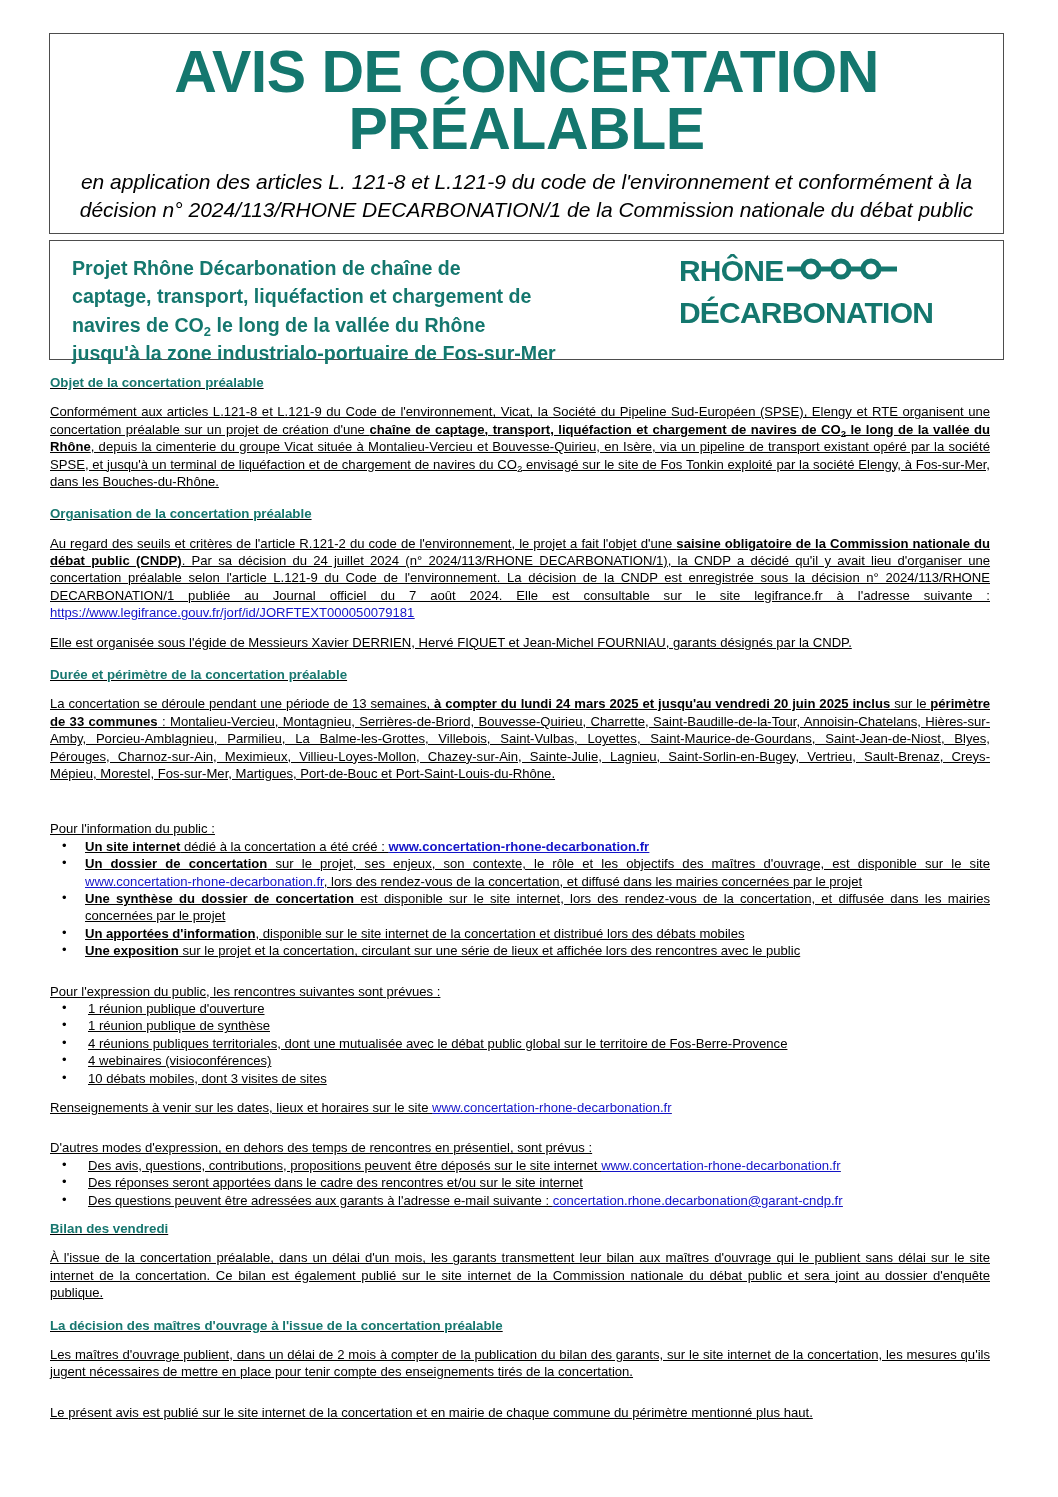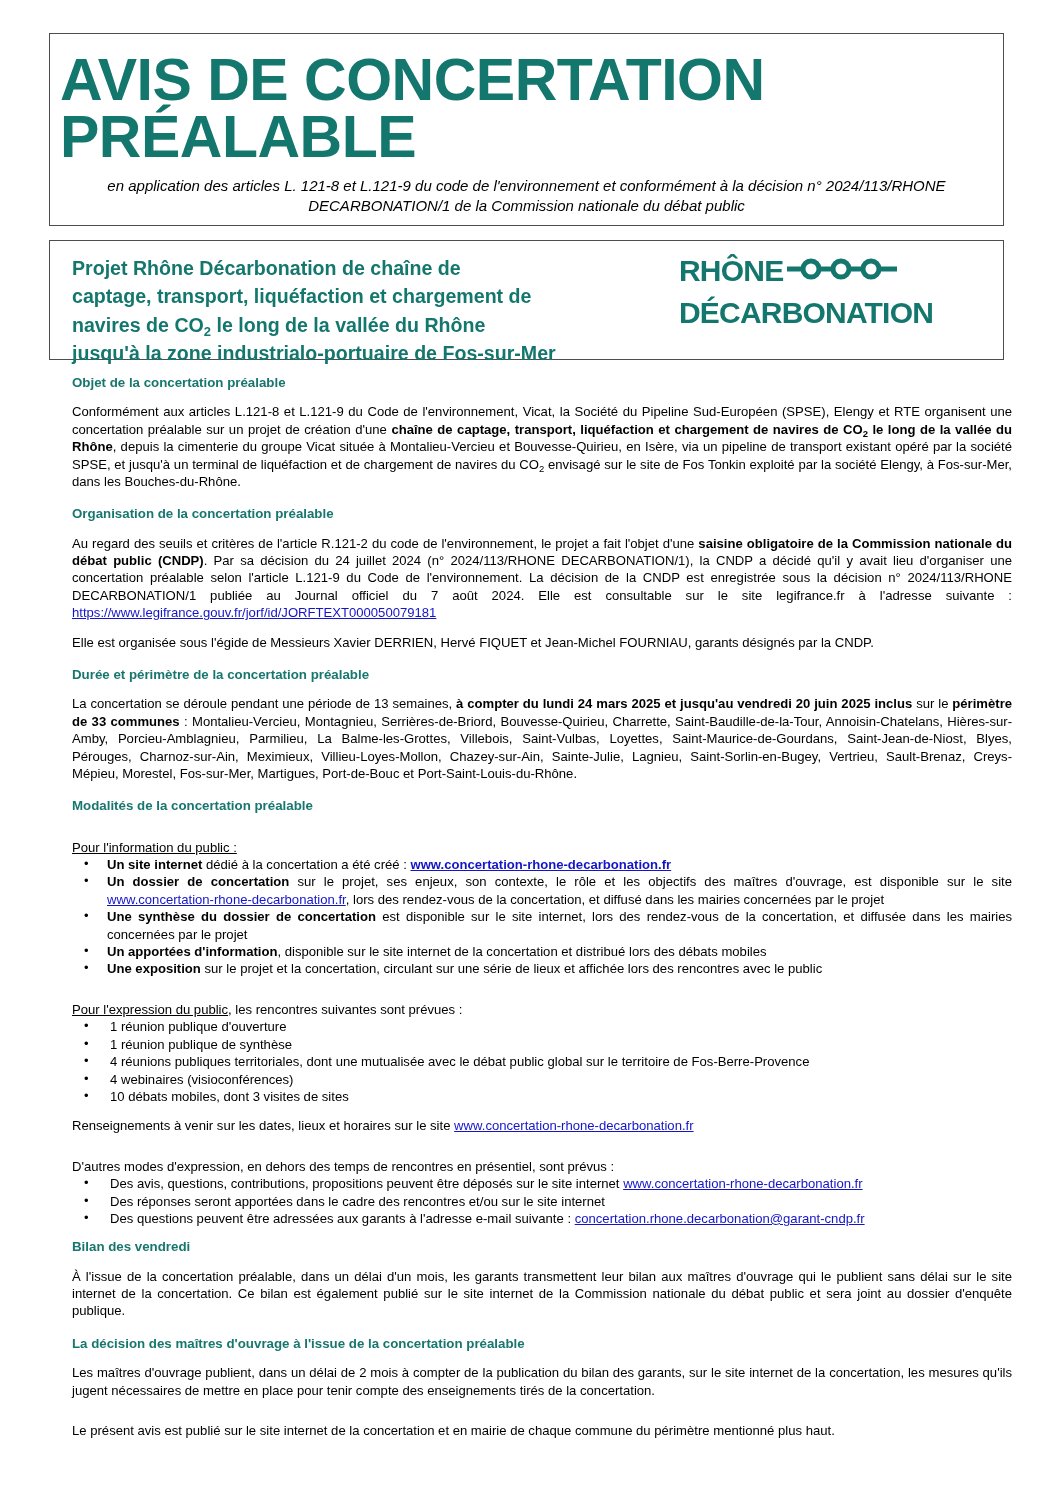--- a/index.html
+++ b/index.html
@@ -31,27 +31,28 @@
     width: 955px;
     box-sizing: border-box;
     border: 1.4px solid #4d4d4d;
     padding: 6px 10px 10px 10px;
   }
   .main-title {
     color: #14776E;
     font-weight: bold;
     font-size: 59px;
     line-height: 0.97;
+    text-align: center;
     letter-spacing: -0.5px;
-    margin: 12px 0 2px 0;
+    margin: 4px 0 2px 0;
     font-family: "Liberation Sans", sans-serif;
   }
   .subtitle {
     font-style: italic;
-    font-size: 15px;
+    font-size: 21px;
     line-height: 1.30;
     text-align: center;
     color: #000;
     margin: 10px 8px 0 8px;
     font-family: "Liberation Sans", sans-serif;
   }
 
   .project-box {
     position: absolute;
     left: 49px;
@@ -104,26 +105,27 @@
     font-size: 30px;
     letter-spacing: -0.8px;
     line-height: 1;
     margin-top: 10px;
     font-family: "Liberation Sans", sans-serif;
   }
 
   
   .body-content {
     position: absolute;
-    left: 72px;
+    left: 50px;
     top: 374px;
     width: 940px;
     font-size: 13.1px;
     line-height: 1.33;
     text-align: justify;
+    text-decoration: underline;
   }
   h2.sec {
     color: #17776F;
     font-size: 13.3px;
     font-weight: bold;
     margin: 0 0 1px 0;
     text-align: left;
     line-height: 1.3;
   }
   p.para {
@@ -224,21 +226,20 @@
     <p class="para"><span>Au regard des seuils et critères de l'article R.121-2 du code de l'environnement, le projet a fait l'objet d'une </span><b>saisine obligatoire de la Commission nationale du débat public (CNDP)</b><span>. Par sa décision du 24 juillet 2024 (n° 2024/113/RHONE DECARBONATION/1), la CNDP a décidé qu'il y avait lieu d'organiser une concertation préalable selon l'article L.121-9 du Code de l'environnement. La décision de la CNDP est enregistrée sous la décision n° 2024/113/RHONE DECARBONATION/1 publiée au Journal officiel du 7 août 2024. Elle est consultable sur le site legifrance.fr à l'adresse suivante : </span><a class="lnk" href="#">https://www.legifrance.gouv.fr/jorf/id/JORFTEXT000050079181</a></p>
     <p class="para">Elle est organisée sous l'égide de Messieurs Xavier DERRIEN, Hervé FIQUET et Jean-Michel FOURNIAU, garants désignés par la CNDP.</p>
 
     <div class="spacer-lg"></div>
 
     <h2 class="sec">Durée et périmètre de la concertation préalable</h2>
     <p class="para"><span>La concertation se déroule pendant une période de 13 semaines, </span><b>à compter du lundi 24 mars 2025 et jusqu'au vendredi 20 juin 2025 inclus</b><span> sur le </span><b>périmètre de 33 communes</b><span> : Montalieu-Vercieu, Montagnieu, Serrières-de-Briord, Bouvesse-Quirieu, Charrette, Saint-Baudille-de-la-Tour, Annoisin-Chatelans, Hières-sur-Amby, Porcieu-Amblagnieu, Parmilieu, La Balme-les-Grottes, Villebois, Saint-Vulbas, Loyettes, Saint-Maurice-de-Gourdans, Saint-Jean-de-Niost, Blyes, Pérouges, Charnoz-sur-Ain, Meximieux, Villieu-Loyes-Mollon, Chazey-sur-Ain, Sainte-Julie, Lagnieu, Saint-Sorlin-en-Bugey, Vertrieu, Sault-Brenaz, Creys-Mépieu, Morestel, Fos-sur-Mer, Martigues, Port-de-Bouc et Port-Saint-Louis-du-Rhône.</span></p>
 
     <div class="spacer-lg"></div>
 
-    <h2 class="sec">Modalités de la concertation préalable</h2>
 
     <div class="spacer-md"></div>
 
     <p class="para"><span class="ul-label">Pour l'information du public :</span></p>
 
     <ul class="blist">
       <li><b>Un site internet</b><span> dédié à la concertation a été créé : </span><a class="lnk-b" href="#">www.concertation-rhone-decarbonation.fr</a></li>
       <li><b>Un dossier de concertation</b><span> sur le projet, ses enjeux, son contexte, le rôle et les objectifs des maîtres d'ouvrage, est disponible sur le site </span><a class="lnk" href="#">www.concertation-rhone-decarbonation.fr</a><span>, lors des rendez-vous de la concertation, et diffusé dans les mairies concernées par le projet</span></li>
       <li><b>Une synthèse du dossier de concertation</b><span> est disponible sur le site internet, lors des rendez-vous de la concertation, et diffusée dans les mairies concernées par le projet</span></li>
       <li><b>Un apportées d'information</b><span>, disponible sur le site internet de la concertation et distribué lors des débats mobiles</span></li>

